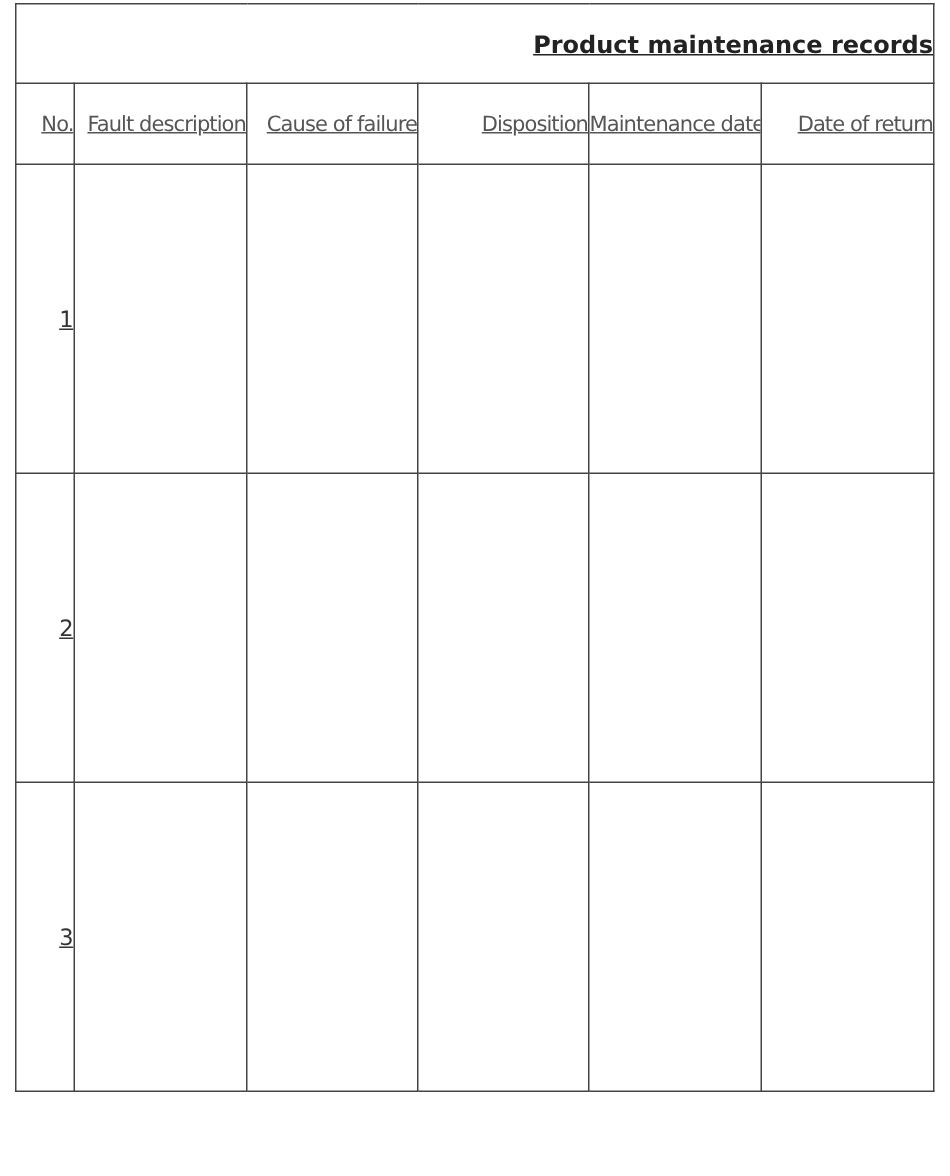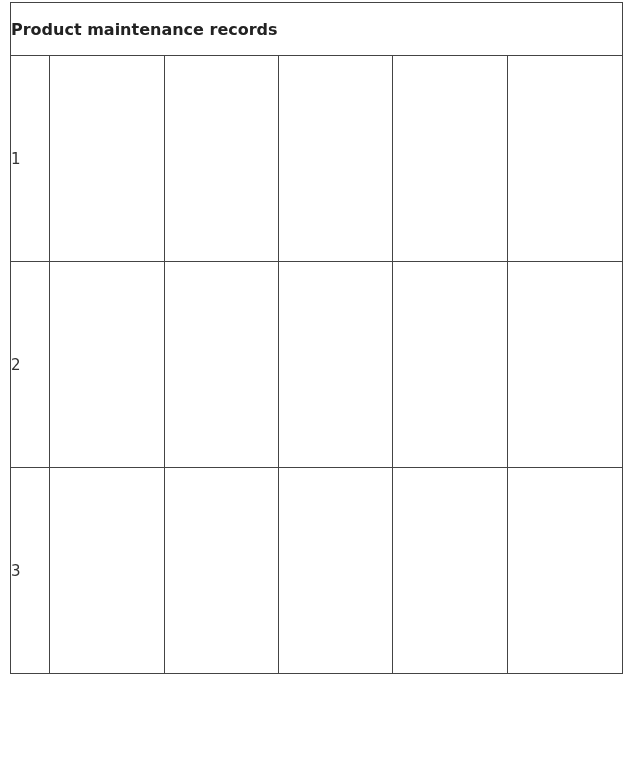--- a/index.html
+++ b/index.html
@@ -1,18 +1,18 @@
 <!DOCTYPE html>
 <html><head>
 <meta charset="utf-8">
 <style>
   html,body{margin:0;padding:0;background:#fff;}
   body{width:633px;height:784px;position:relative;overflow:hidden;font-family:"DejaVu Sans","Liberation Sans",sans-serif;color:#555;}
   table{position:absolute;left:10px;top:2px;border-collapse:collapse;table-layout:fixed;width:612px;}
-  td{border:1.3px solid #444;padding:0;text-align:left;vertical-align:middle;position:relative;font-size:14px;color:#555;letter-spacing:-0.6px;white-space:nowrap;overflow:hidden;}
+  td{border:1.3px solid #444;padding:0;text-align:right;vertical-align:middle;position:relative;font-size:14px;color:#555;letter-spacing:-0.6px;white-space:nowrap;overflow:hidden;text-decoration:underline;}
   .title{font-weight:bold;font-size:16px;color:#222;letter-spacing:0;height:52px;}
   .h{height:53px;}
   .r{height:205px;}
   .num{font-size:15px;color:#333;letter-spacing:0;}
   svg.diag{position:absolute;left:0;top:0;width:100%;height:100%;}
 </style>
 </head>
 <body>
 
 <table>
@@ -20,20 +20,28 @@
     <col style="width:39px">
       <col style="width:115px">
       <col style="width:114px">
       <col style="width:114px">
       <col style="width:115px">
       <col style="width:115px">
   </colgroup>
   <tbody>
       <tr>
     <td class="title" colspan="6">Product maintenance records</td>
+  </tr>
+  <tr>
+    <td class="h">No.</td>
+    <td>Fault description</td>
+    <td>Cause of failure</td>
+    <td>Disposition</td>
+    <td>Maintenance date</td>
+    <td>Date of return</td>
   </tr>
   <tr>
     <td class="r num">1</td>
     <td></td>
     <td></td>
     <td></td>
     <td></td>
     <td></td>
   </tr>
   <tr>

